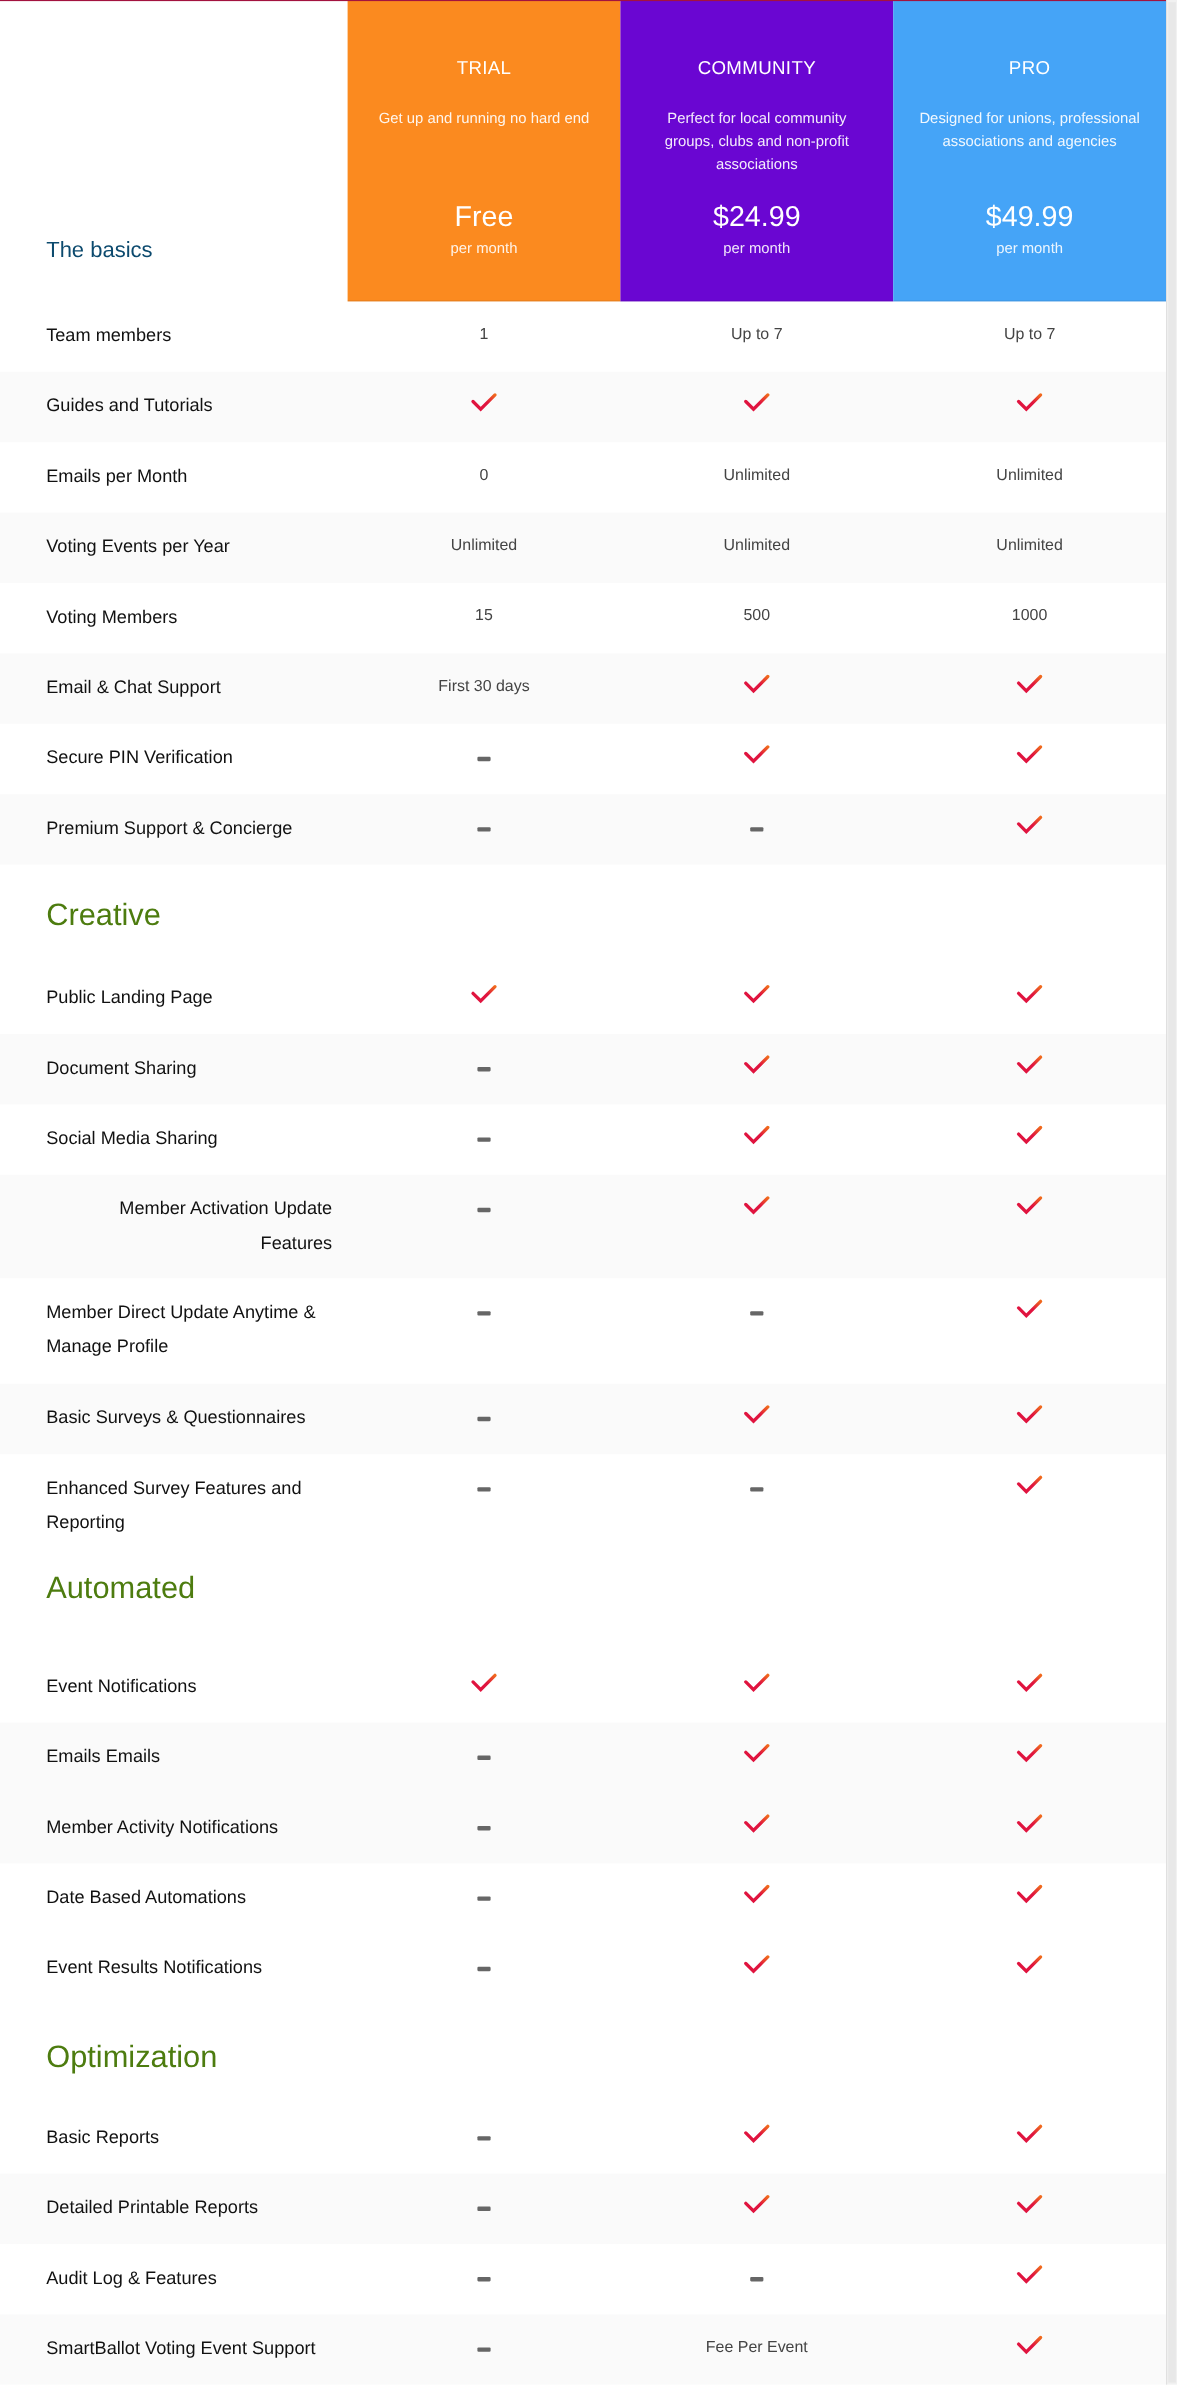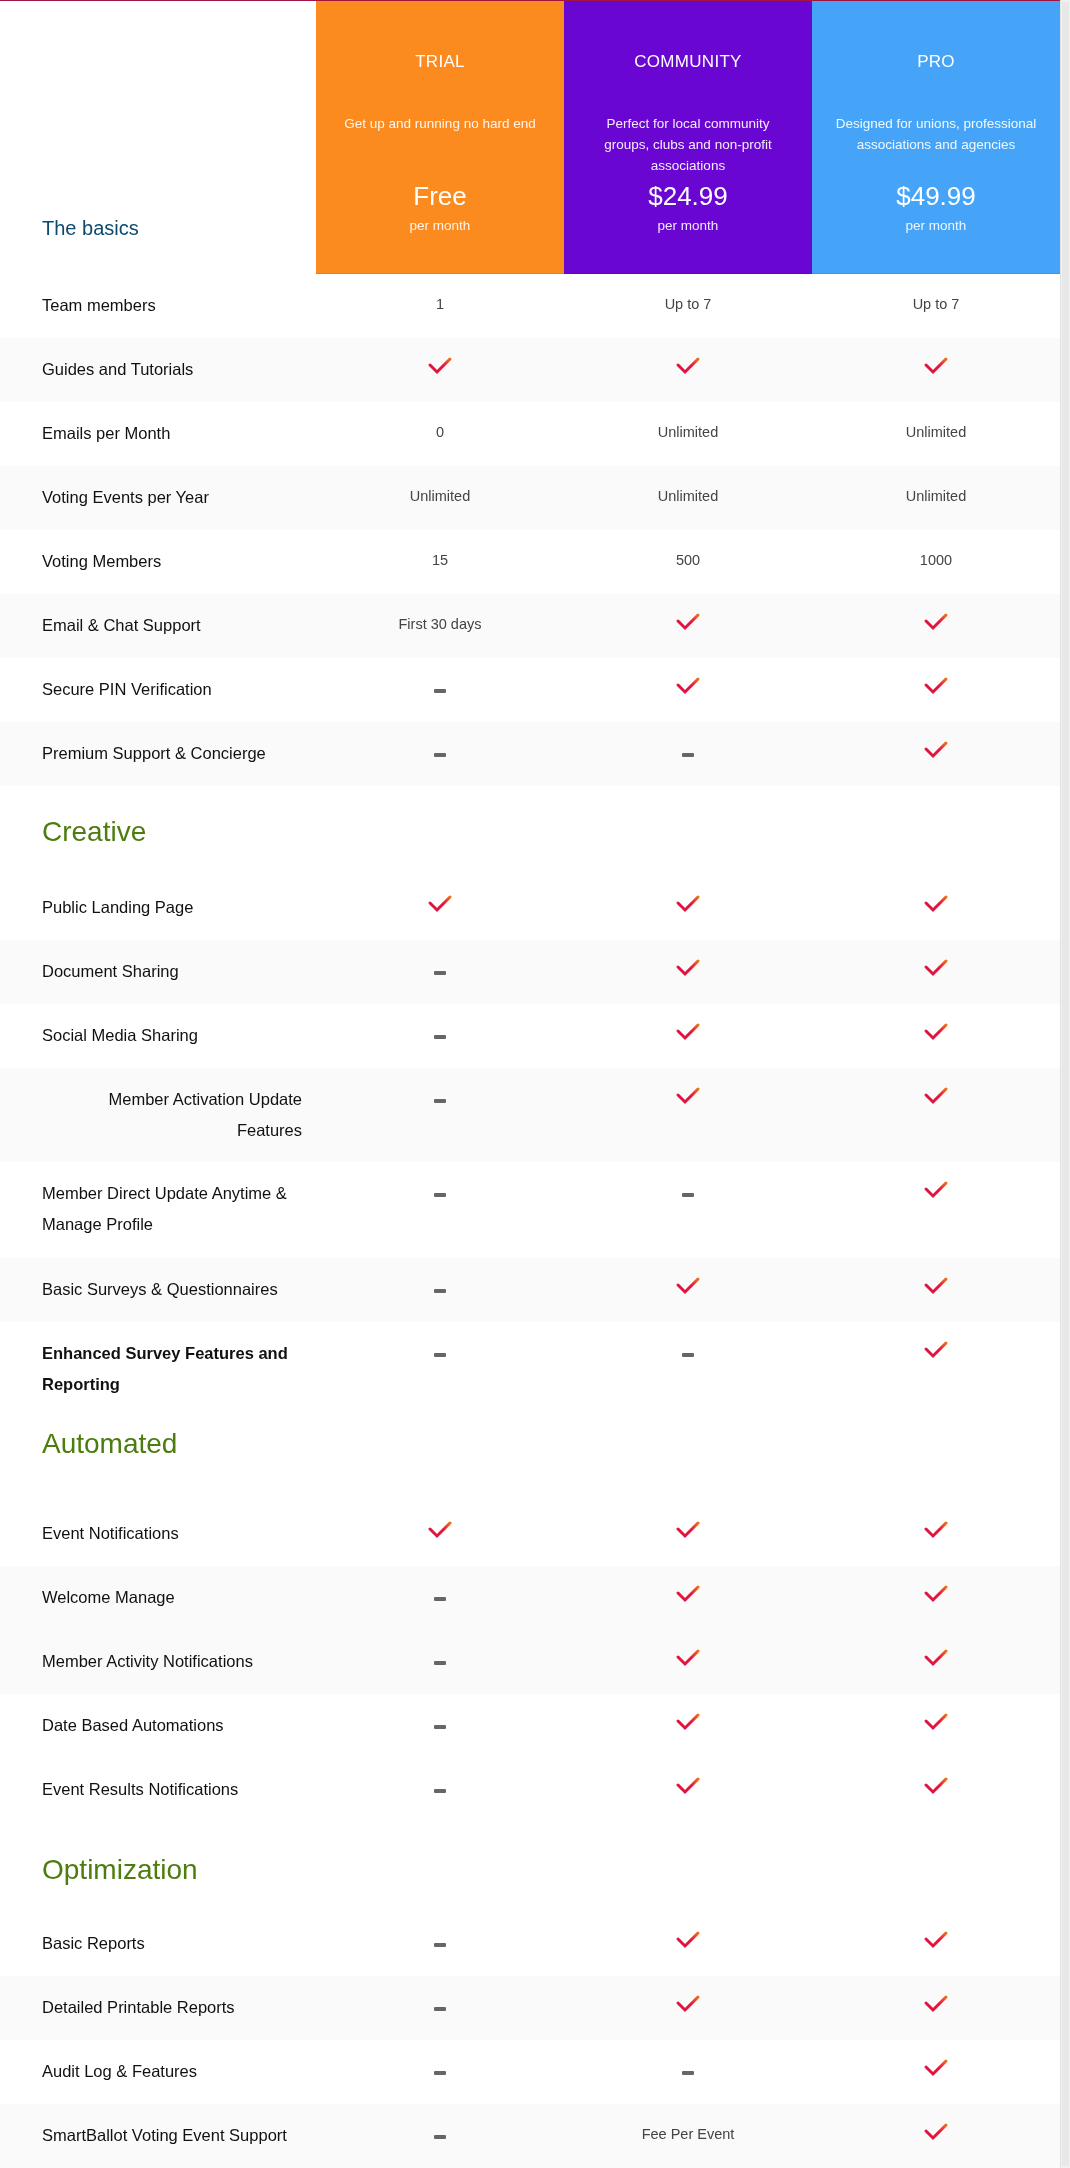--- a/index.html
+++ b/index.html
@@ -8,21 +8,21 @@
   .topline { position: absolute; left: 0; top: 0; width: 1060px; height: 1px; background: #a3133f; z-index: 5; }
   .page { position: absolute; left: 0; top: 0; width: 1060px; }
   .scrollbar { position: absolute; left: 1060px; top: 0; width: 10px; height: 2168px; background: #f1f1f1; border-left: 1px solid #e0e0e0; }
   .scrollbar .thumb { position: absolute; left: 1px; top: 2px; width: 7px; height: 2164px; background: #e8e8e8; }
 
   .header { position: relative; height: 274px; display: flex; }
   .header .label-col { width: 316px; position: relative; }
   .header .section-title { position: absolute; left: 42px; top: 217px; font-size: 20px; color: #0c4a6e; }
   .plan { width: 248px; height: 274px; color: #fff; text-align: center; position: relative; border-bottom: 1px solid rgba(0,0,0,0.08); }
   .plan .name { position: absolute; left: 0; right: 0; top: 52px; font-size: 17px; letter-spacing: 0.3px; }
-  .plan .desc { position: absolute; left: 22px; right: 22px; top: 113px; font-size: 13.5px; line-height: 21px; opacity: 0.92; }
+  .plan .desc { position: absolute; left: 22px; right: 22px; top: 97px; font-size: 13.5px; line-height: 21px; opacity: 0.92; }
   .plan .price { position: absolute; left: 0; right: 0; top: 181px; font-size: 26px; }
   .plan .per { position: absolute; left: 0; right: 0; top: 218px; font-size: 13.5px; opacity: 0.9; }
 
   .row { display: flex; align-items: flex-start; position: relative; }
   .row.alt { background: #fafafa; }
   .row .feat { width: 316px; padding-left: 42px; font-size: 16.5px; color: #111; line-height: 31px; }
   .row .cell { width: 248px; text-align: center; font-size: 14.5px; color: #444; position: relative; }
   .row.h64 { height: 64px; }
   .row.h64 .feat { padding-top: 16px; }
   .row.h64 .cell { padding-top: 22px; }
@@ -328,21 +328,21 @@
             <defs>
               <linearGradient id="cg" x1="0" y1="1" x2="1" y2="0">
                 <stop offset="0" stop-color="#e0143f"></stop>
                 <stop offset="0.55" stop-color="#e0143f"></stop>
                 <stop offset="1" stop-color="#f06a1c"></stop>
               </linearGradient>
             </defs>
             <polyline points="3,9 10,16 23,3" fill="none" stroke="url(#cg)" stroke-width="3" stroke-linecap="round" stroke-linejoin="miter"></polyline>
           </svg></div>
       </div>
-      <div class="row tall" style="height: 94px; font-weight: bold;">
+      <div class="row tall" style="height: 94px;">
         <div class="feat" style="width: 316px; padding-right: 14px;">Enhanced Survey Features and Reporting</div>
         <div class="cell"><span class="dash"></span></div>
         <div class="cell"><span class="dash"></span></div>
         <div class="cell" style="padding-top: 18px;"><svg class="check" viewBox="0 0 26 20">
             <defs>
               <linearGradient id="cg" x1="0" y1="1" x2="1" y2="0">
                 <stop offset="0" stop-color="#e0143f"></stop>
                 <stop offset="0.55" stop-color="#e0143f"></stop>
                 <stop offset="1" stop-color="#f06a1c"></stop>
               </linearGradient>
@@ -380,21 +380,21 @@
               <linearGradient id="cg" x1="0" y1="1" x2="1" y2="0">
                 <stop offset="0" stop-color="#e0143f"></stop>
                 <stop offset="0.55" stop-color="#e0143f"></stop>
                 <stop offset="1" stop-color="#f06a1c"></stop>
               </linearGradient>
             </defs>
             <polyline points="3,9 10,16 23,3" fill="none" stroke="url(#cg)" stroke-width="3" stroke-linecap="round" stroke-linejoin="miter"></polyline>
           </svg></div>
       </div>
       <div class="row h64 alt">
-        <div class="feat">Welcome Manage</div>
+        <div class="feat">Emails Emails</div>
         <div class="cell"><span class="dash"></span></div>
         <div class="cell" style="padding-top: 18px;"><svg class="check" viewBox="0 0 26 20">
             <defs>
               <linearGradient id="cg" x1="0" y1="1" x2="1" y2="0">
                 <stop offset="0" stop-color="#e0143f"></stop>
                 <stop offset="0.55" stop-color="#e0143f"></stop>
                 <stop offset="1" stop-color="#f06a1c"></stop>
               </linearGradient>
             </defs>
             <polyline points="3,9 10,16 23,3" fill="none" stroke="url(#cg)" stroke-width="3" stroke-linecap="round" stroke-linejoin="miter"></polyline>

